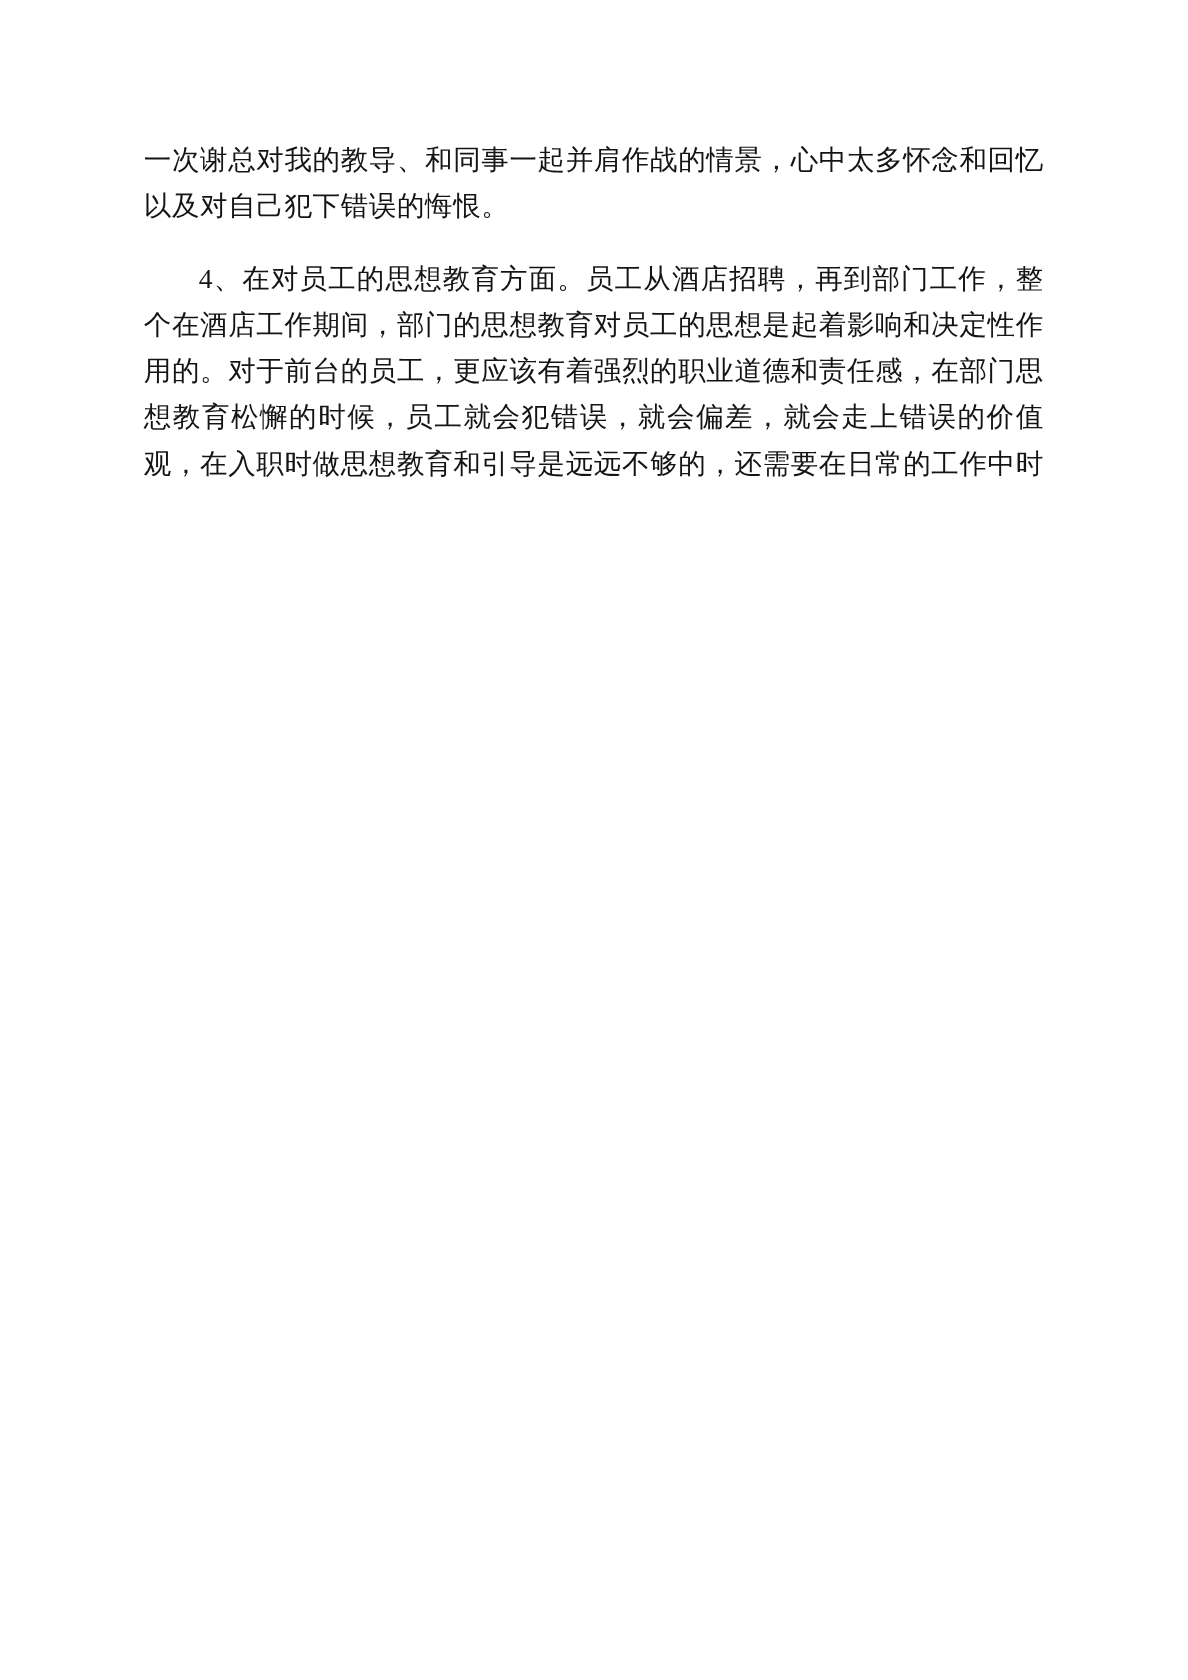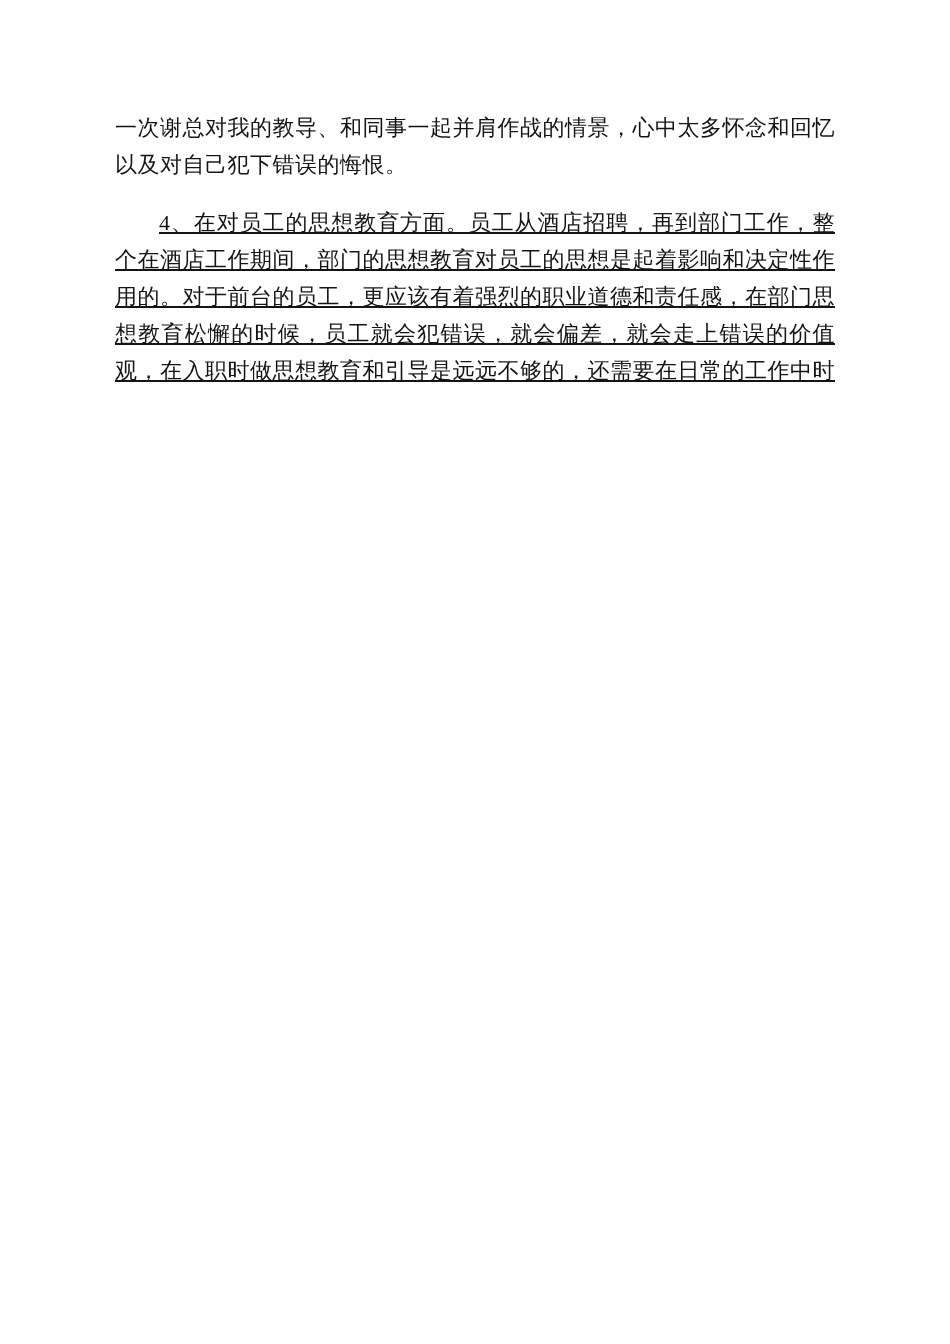--- a/index.html
+++ b/index.html
@@ -30,21 +30,20 @@
     text-justify: inter-ideograph;
     letter-spacing: 0.5px;
     word-break: break-all;
     overflow-wrap: break-word;
   }
   .para.indent {
     text-indent: 2em;
   }
   .para:last-child {
     margin-bottom: 4px;
-    text-decoration: underline;
   }
 </style>
 </head>
 <body>
 
 <div class="page">
   <div class="text-block">
     <p class="para">一次谢总对我的教导、和同事一起并肩作战的情景，心中太多怀念和回忆以及对自己犯下错误的悔恨。</p>
     <p class="para indent">4、在对员工的思想教育方面。员工从酒店招聘，再到部门工作，整个在酒店工作期间，部门的思想教育对员工的思想是起着影响和决定性作用的。对于前台的员工，更应该有着强烈的职业道德和责任感，在部门思想教育松懈的时候，员工就会犯错误，就会偏差，就会走上错误的价值观，在入职时做思想教育和引导是远远不够的，还需要在日常的工作中时</p>
   </div>

